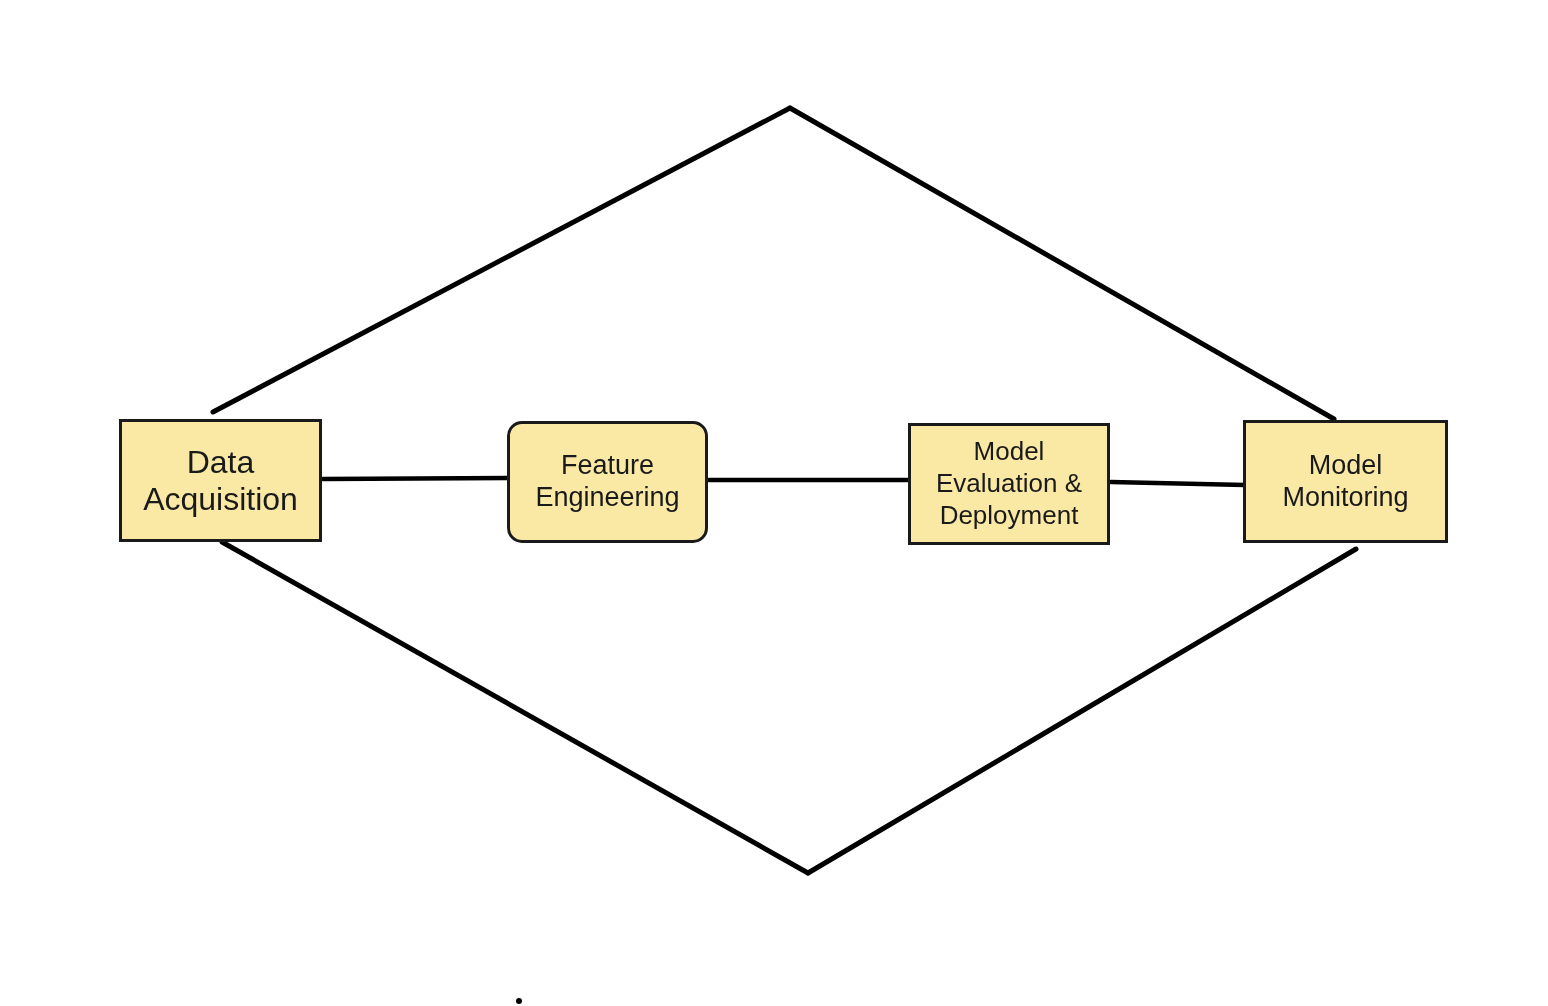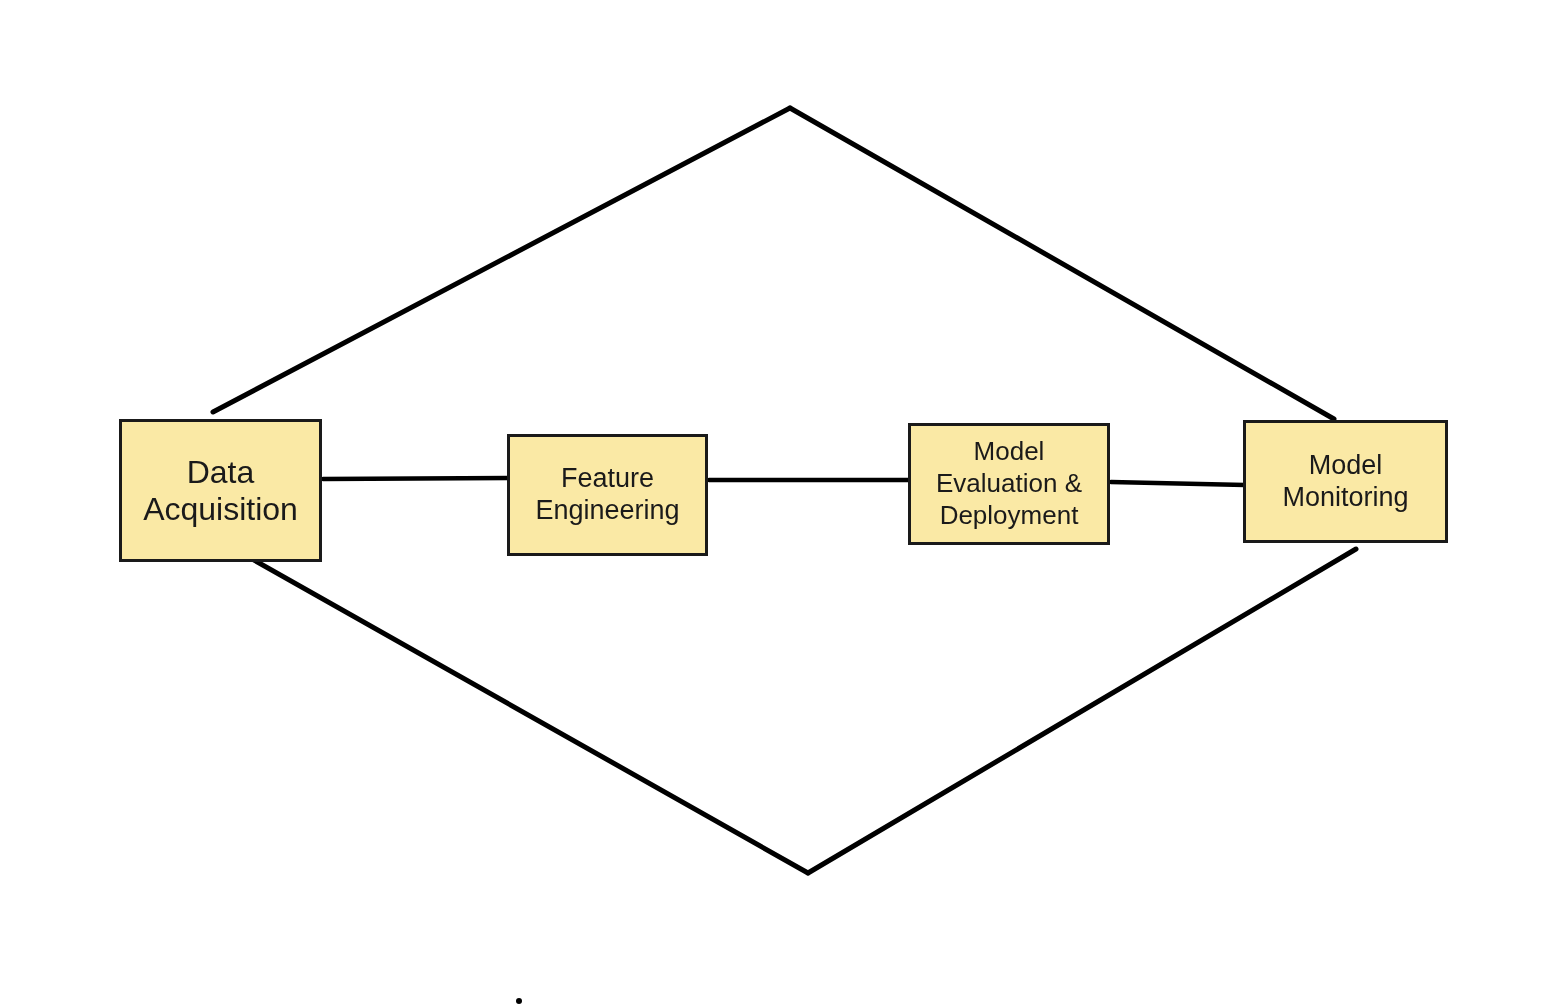--- a/index.html
+++ b/index.html
@@ -46,23 +46,23 @@
     display: flex;
     align-items: center;
     justify-content: center;
     text-align: center;
   }
   .node-label {
     white-space: pre-line;
     color: var(--text, #1a1a1a);
     line-height: 1.18;
   }
-  .node-1 { left: 119px; top: 419px; width: 203px; height: 143px; }
+  .node-1 { left: 119px; top: 419px; width: 203px; height: 123px; }
   .node-1 .node-label { font-size: 32px; line-height: 1.15; }
-  .node-2 { left: 507px; top: 434px; width: 201px; height: 122px; }
+  .node-2 { left: 507px; top: 421px; width: 201px; height: 122px; border-radius: 15px; }
   .node-2 .node-label { font-size: 27px; }
   .node-3 { left: 908px; top: 423px; width: 202px; height: 122px; }
   .node-3 .node-label { font-size: 26px; line-height: 1.22; }
   .node-4 { left: 1243px; top: 420px; width: 205px; height: 123px; }
   .node-4 .node-label { font-size: 27px; }
 </style>
 </head>
 <body>
 
 <div class="canvas">

